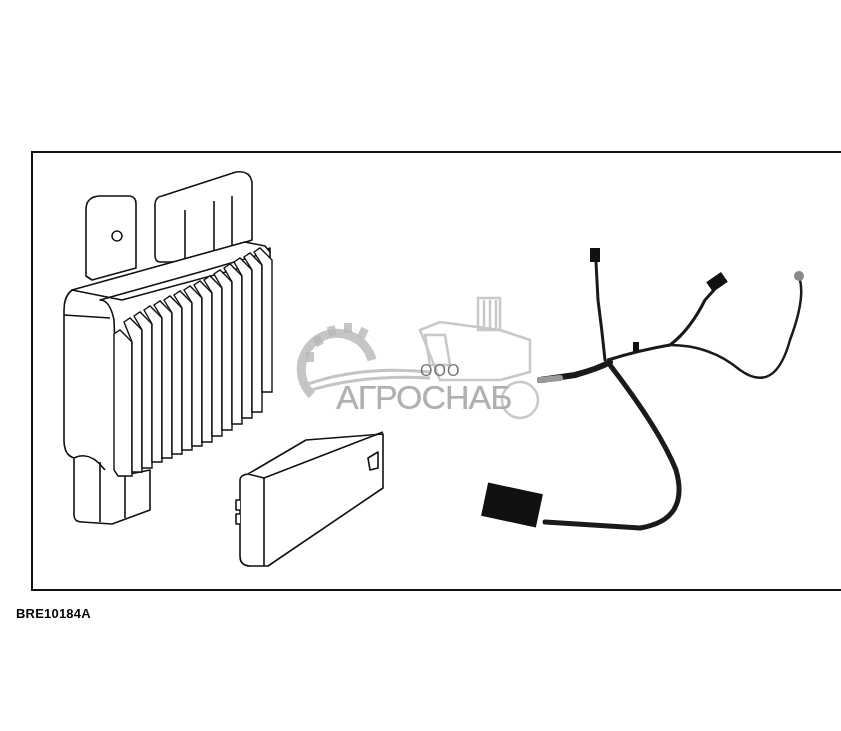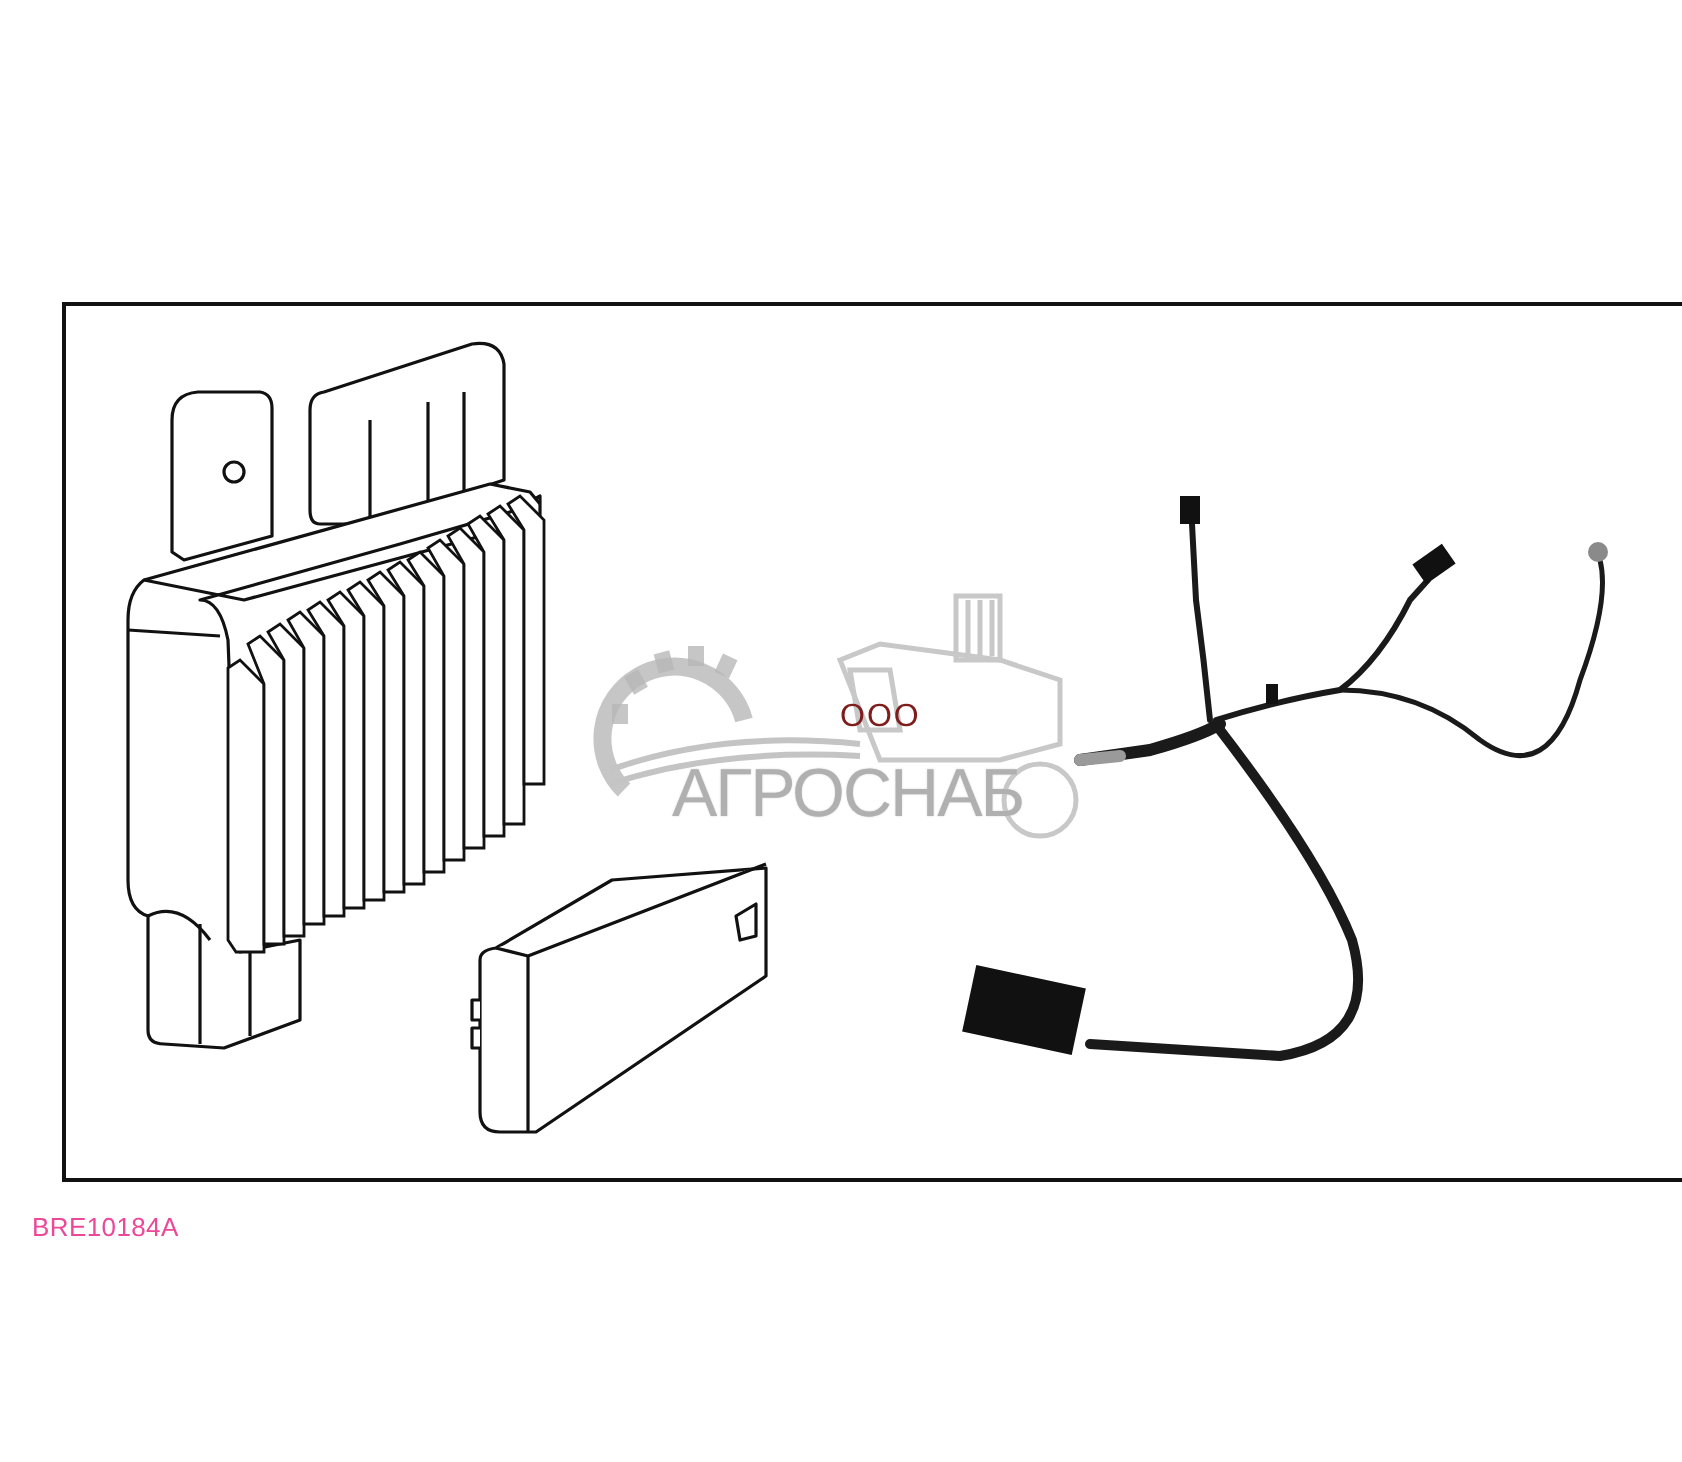--- a/index.html
+++ b/index.html
@@ -1,24 +1,24 @@
 <!DOCTYPE html>
 <html><head>
 <meta charset="utf-8">
 <style>
   html, body { margin: 0; padding: 0; background: #ffffff; }
   body { width: 841px; height: 731px; position: relative; overflow: hidden;
          font-family: "Liberation Sans", sans-serif; }
   .frame { position: absolute; left: 31px; top: 151px; width: 830px; height: 440px;
            border: 2px solid #111111; box-sizing: border-box; background: #ffffff; }
   .figure-code { position: absolute; left: 16px; top: 606px; font-size: 13px;
-                 font-weight: normal; color: #ec4899; letter-spacing: 0.2px; }
+                 font-weight: bold; color: #000000; letter-spacing: 0.2px; }
   svg { position: absolute; left: 0; top: 0; }
-  .wm-ooo { position: absolute; left: 420px; top: 350px; font-size: 16px;
-            color: #7f1d1d; font-family: "Liberation Sans", sans-serif; letter-spacing: 1px; }
+  .wm-ooo { position: absolute; left: 420px; top: 362px; font-size: 16px;
+            color: #737373; font-family: "Liberation Sans", sans-serif; letter-spacing: 1px; }
   .wm-name { position: absolute; left: 336px; top: 378px; font-size: 34px;
              color: #b0b0b0; font-family: Liberation Sans, sans-serif; letter-spacing: -1px;
              text-shadow: 0 0 1px #d0d0d0; }
 </style>
 </head>
 <body>
 
 <div class="frame"></div>
 
 <svg width="841" height="731" viewBox="0 0 841 731">

